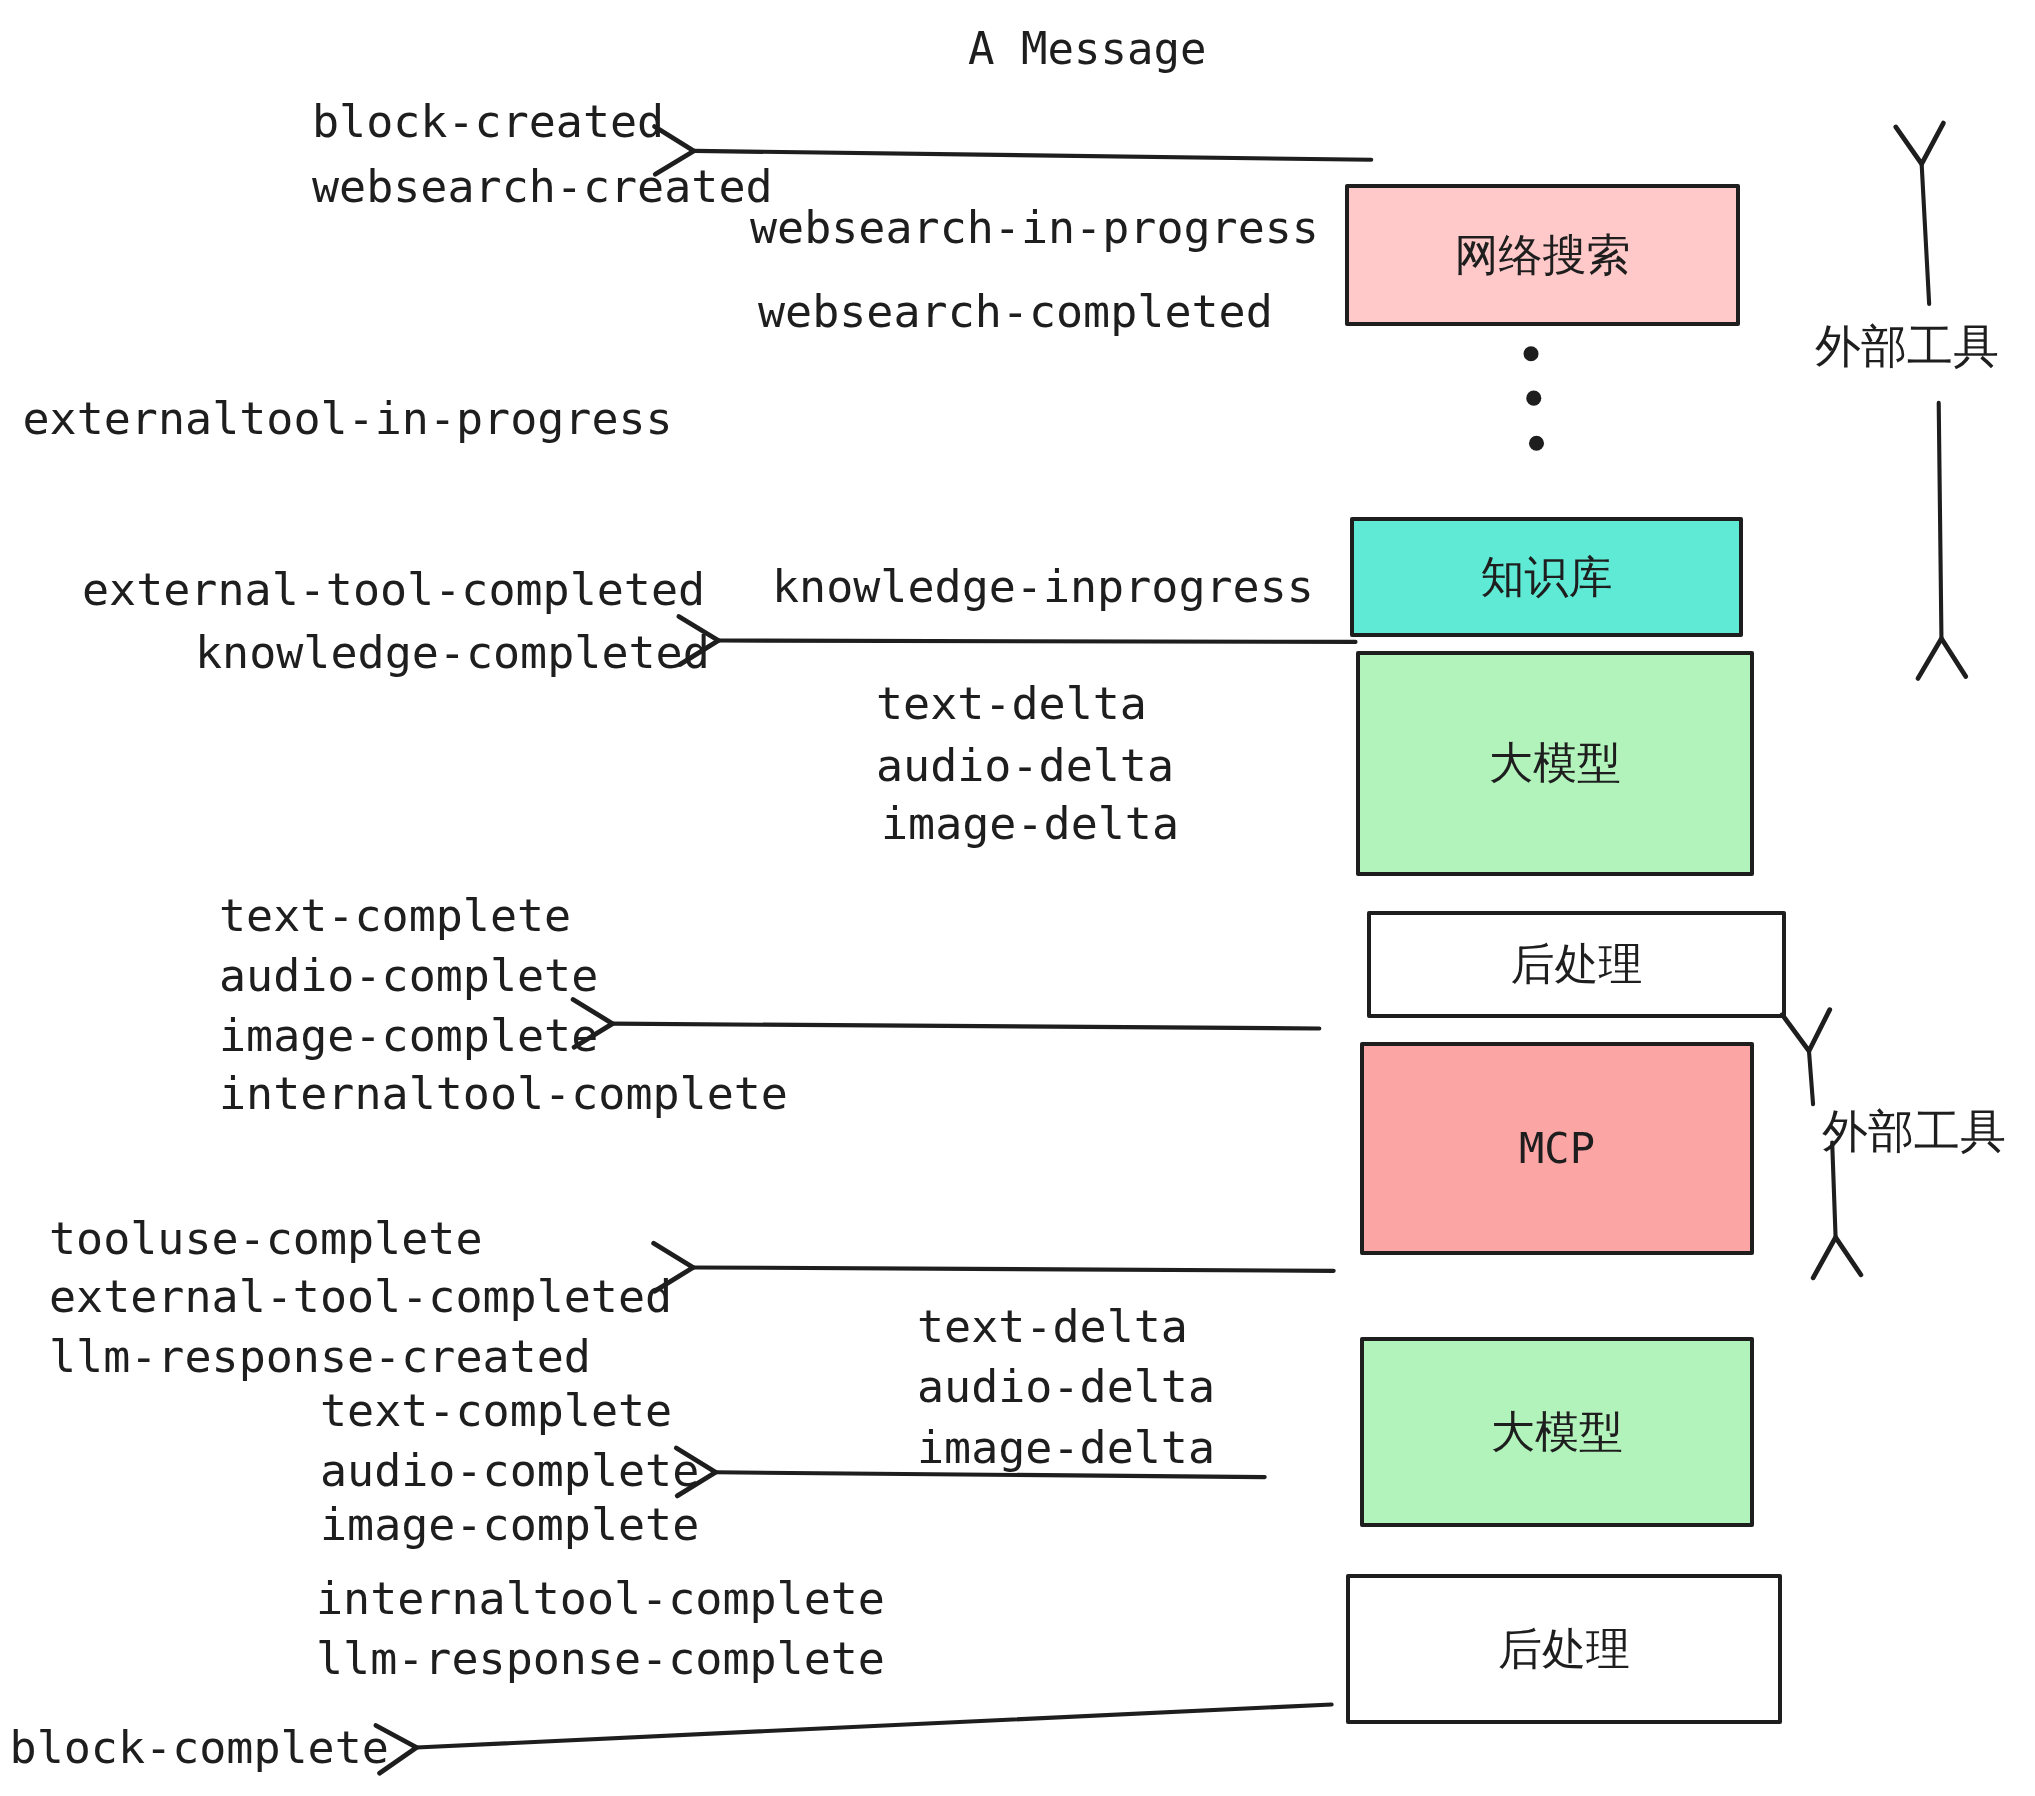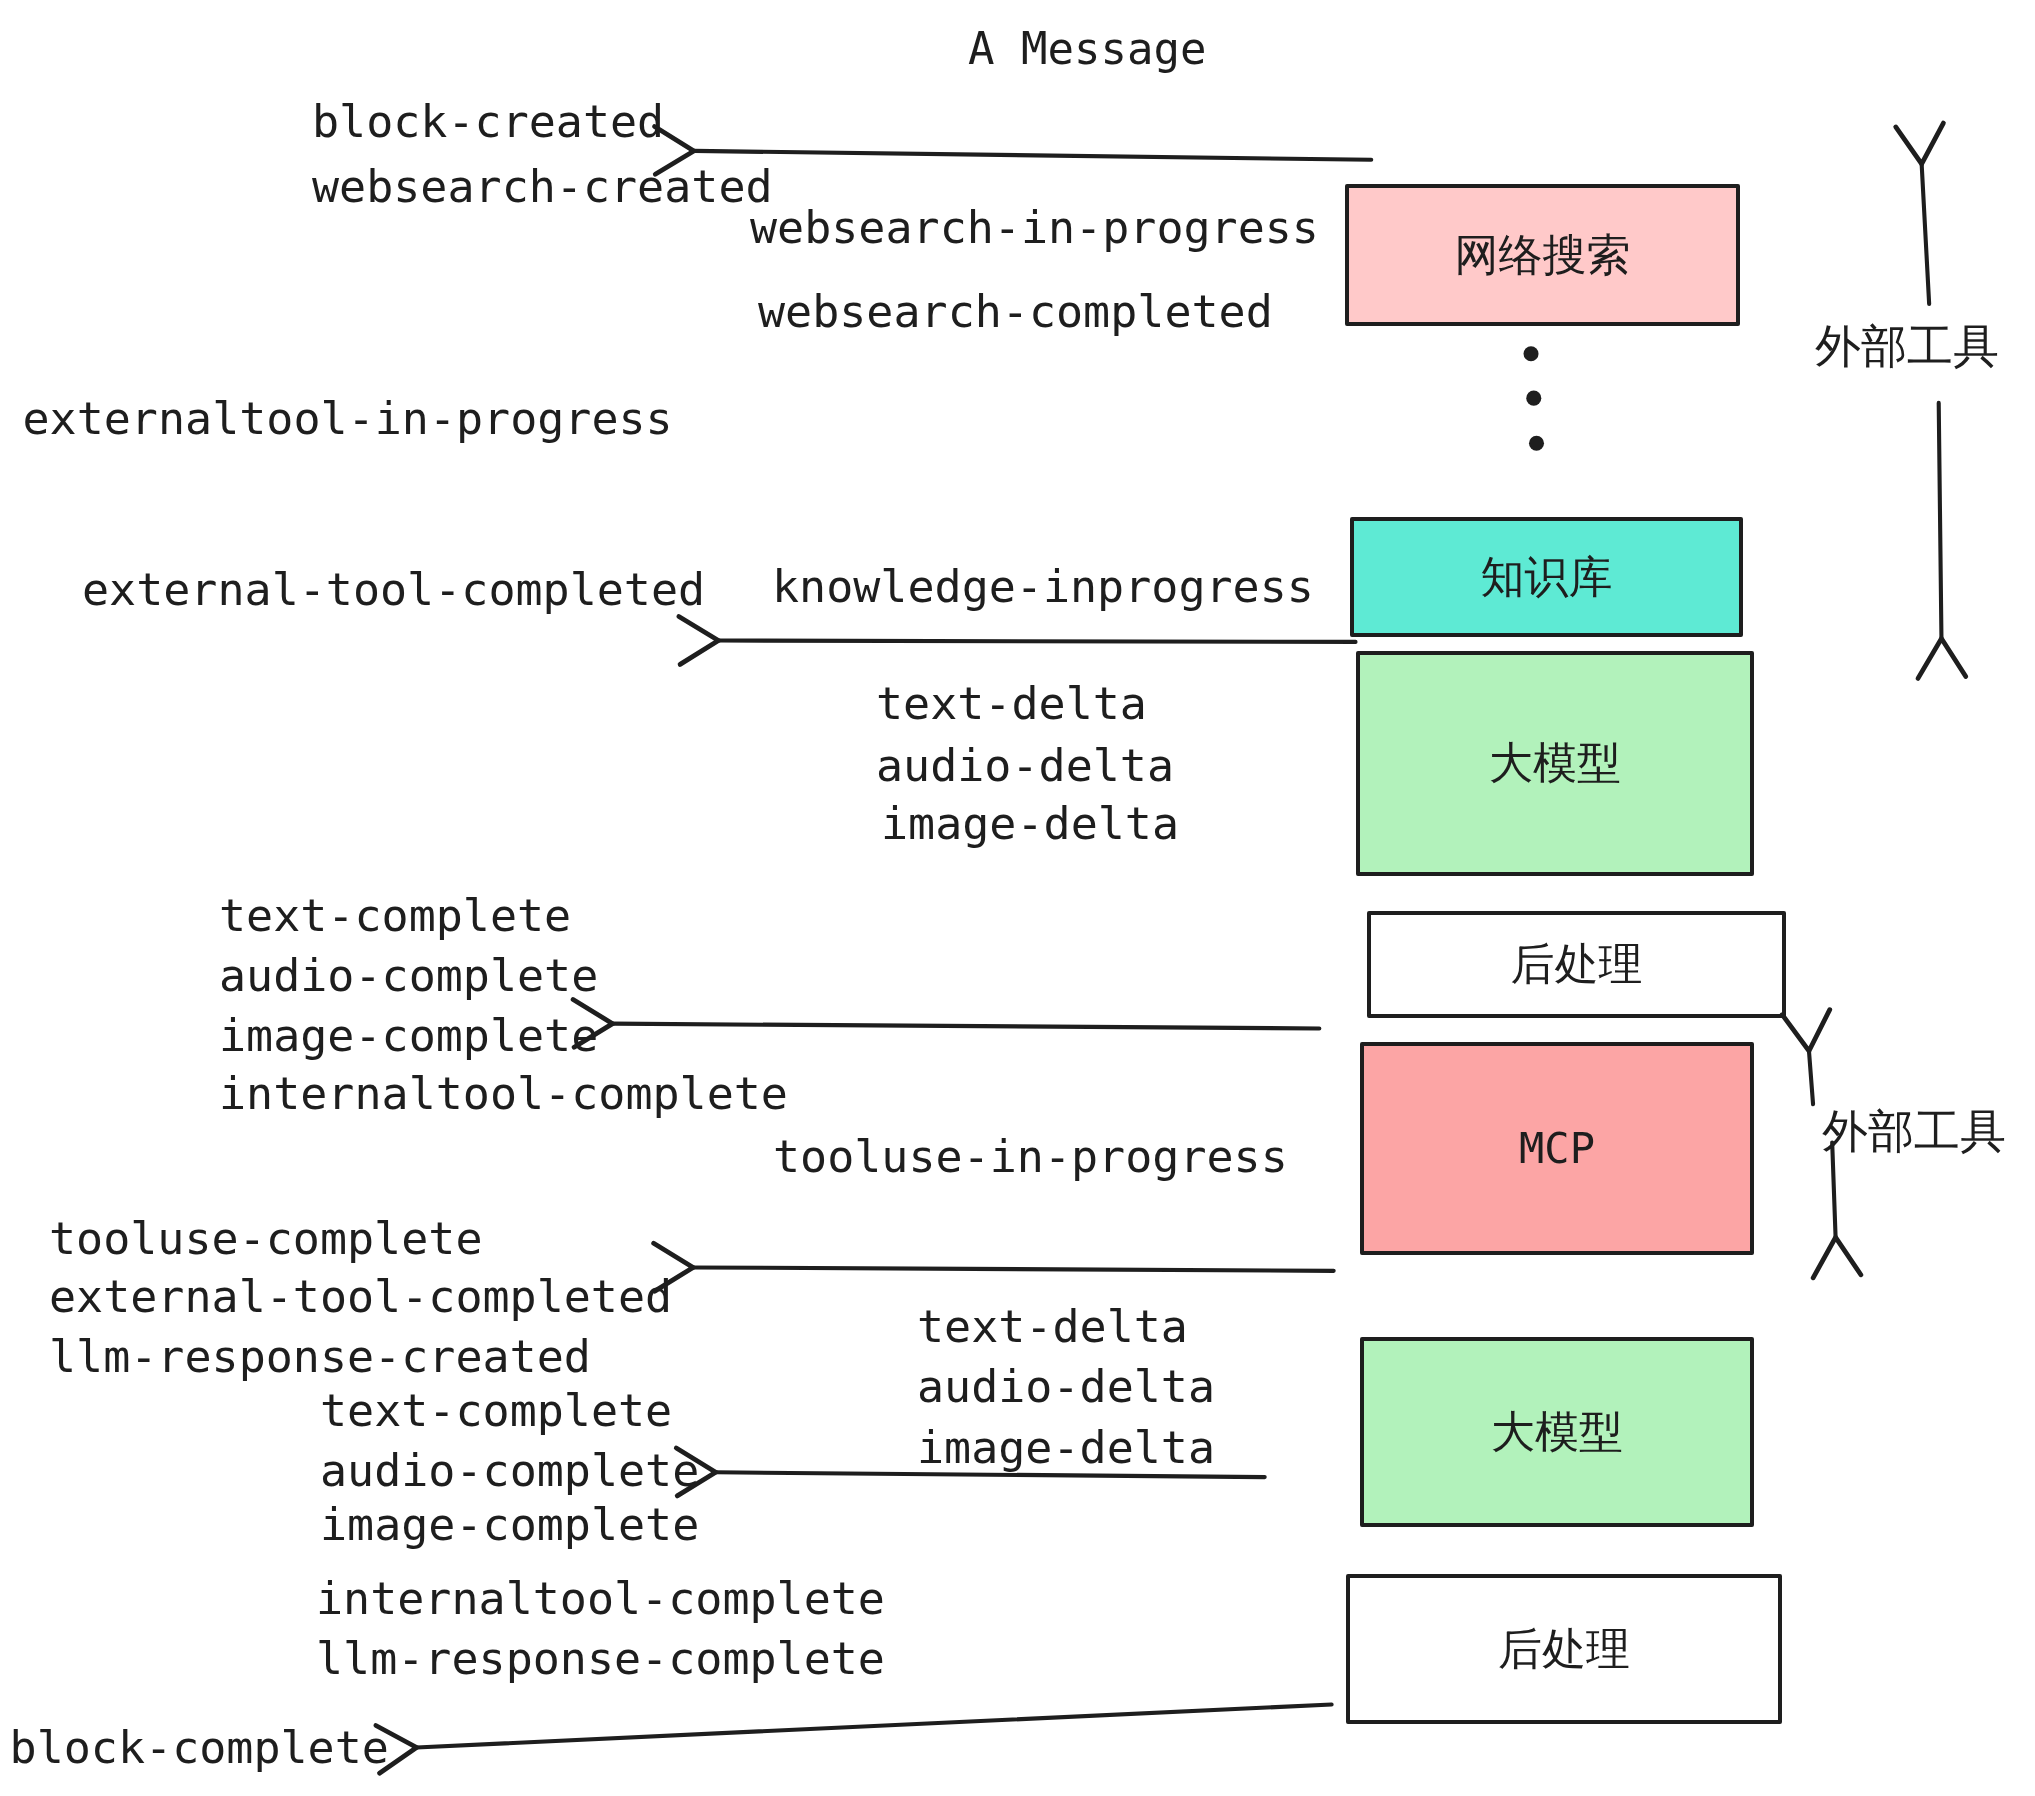--- a/index.html
+++ b/index.html
@@ -22,28 +22,28 @@
 
   <div class="title">A Message</div>
 
   <div class="evt" style="left:312px;top:121px">block-created</div>
   <div class="evt" style="left:312px;top:186px">websearch-created</div>
   <div class="evt" style="left:750px;top:227px">websearch-in-progress</div>
   <div class="evt" style="left:758px;top:311px">websearch-completed</div>
   <div class="evt" style="left:22.5px;top:418px">externaltool-in-progress</div>
   <div class="evt" style="left:772px;top:586px">knowledge-inprogress</div>
   <div class="evt" style="left:82px;top:589px">external-tool-completed</div>
+  <div class="evt" style="left:195px;top:652px">knowledge-completed</div>
   <div class="evt" style="left:876px;top:703px">text-delta</div>
   <div class="evt" style="left:876px;top:765px">audio-delta</div>
   <div class="evt" style="left:881px;top:823px">image-delta</div>
   <div class="evt" style="left:219px;top:915px">text-complete</div>
   <div class="evt" style="left:219px;top:975px">audio-complete</div>
   <div class="evt" style="left:219px;top:1035px">image-complete</div>
   <div class="evt" style="left:219px;top:1093px">internaltool-complete</div>
-  <div class="evt" style="left:773px;top:1156px">tooluse-in-progress</div>
   <div class="evt" style="left:49px;top:1238px">tooluse-complete</div>
   <div class="evt" style="left:49px;top:1296px">external-tool-completed</div>
   <div class="evt" style="left:49px;top:1356px">llm-response-created</div>
   <div class="evt" style="left:917px;top:1326px">text-delta</div>
   <div class="evt" style="left:917px;top:1386px">audio-delta</div>
   <div class="evt" style="left:917px;top:1447px">image-delta</div>
   <div class="evt" style="left:320px;top:1410px">text-complete</div>
   <div class="evt" style="left:320px;top:1470px">audio-complete</div>
   <div class="evt" style="left:320px;top:1524px">image-complete</div>
   <div class="evt" style="left:316px;top:1598px">internaltool-complete</div>

